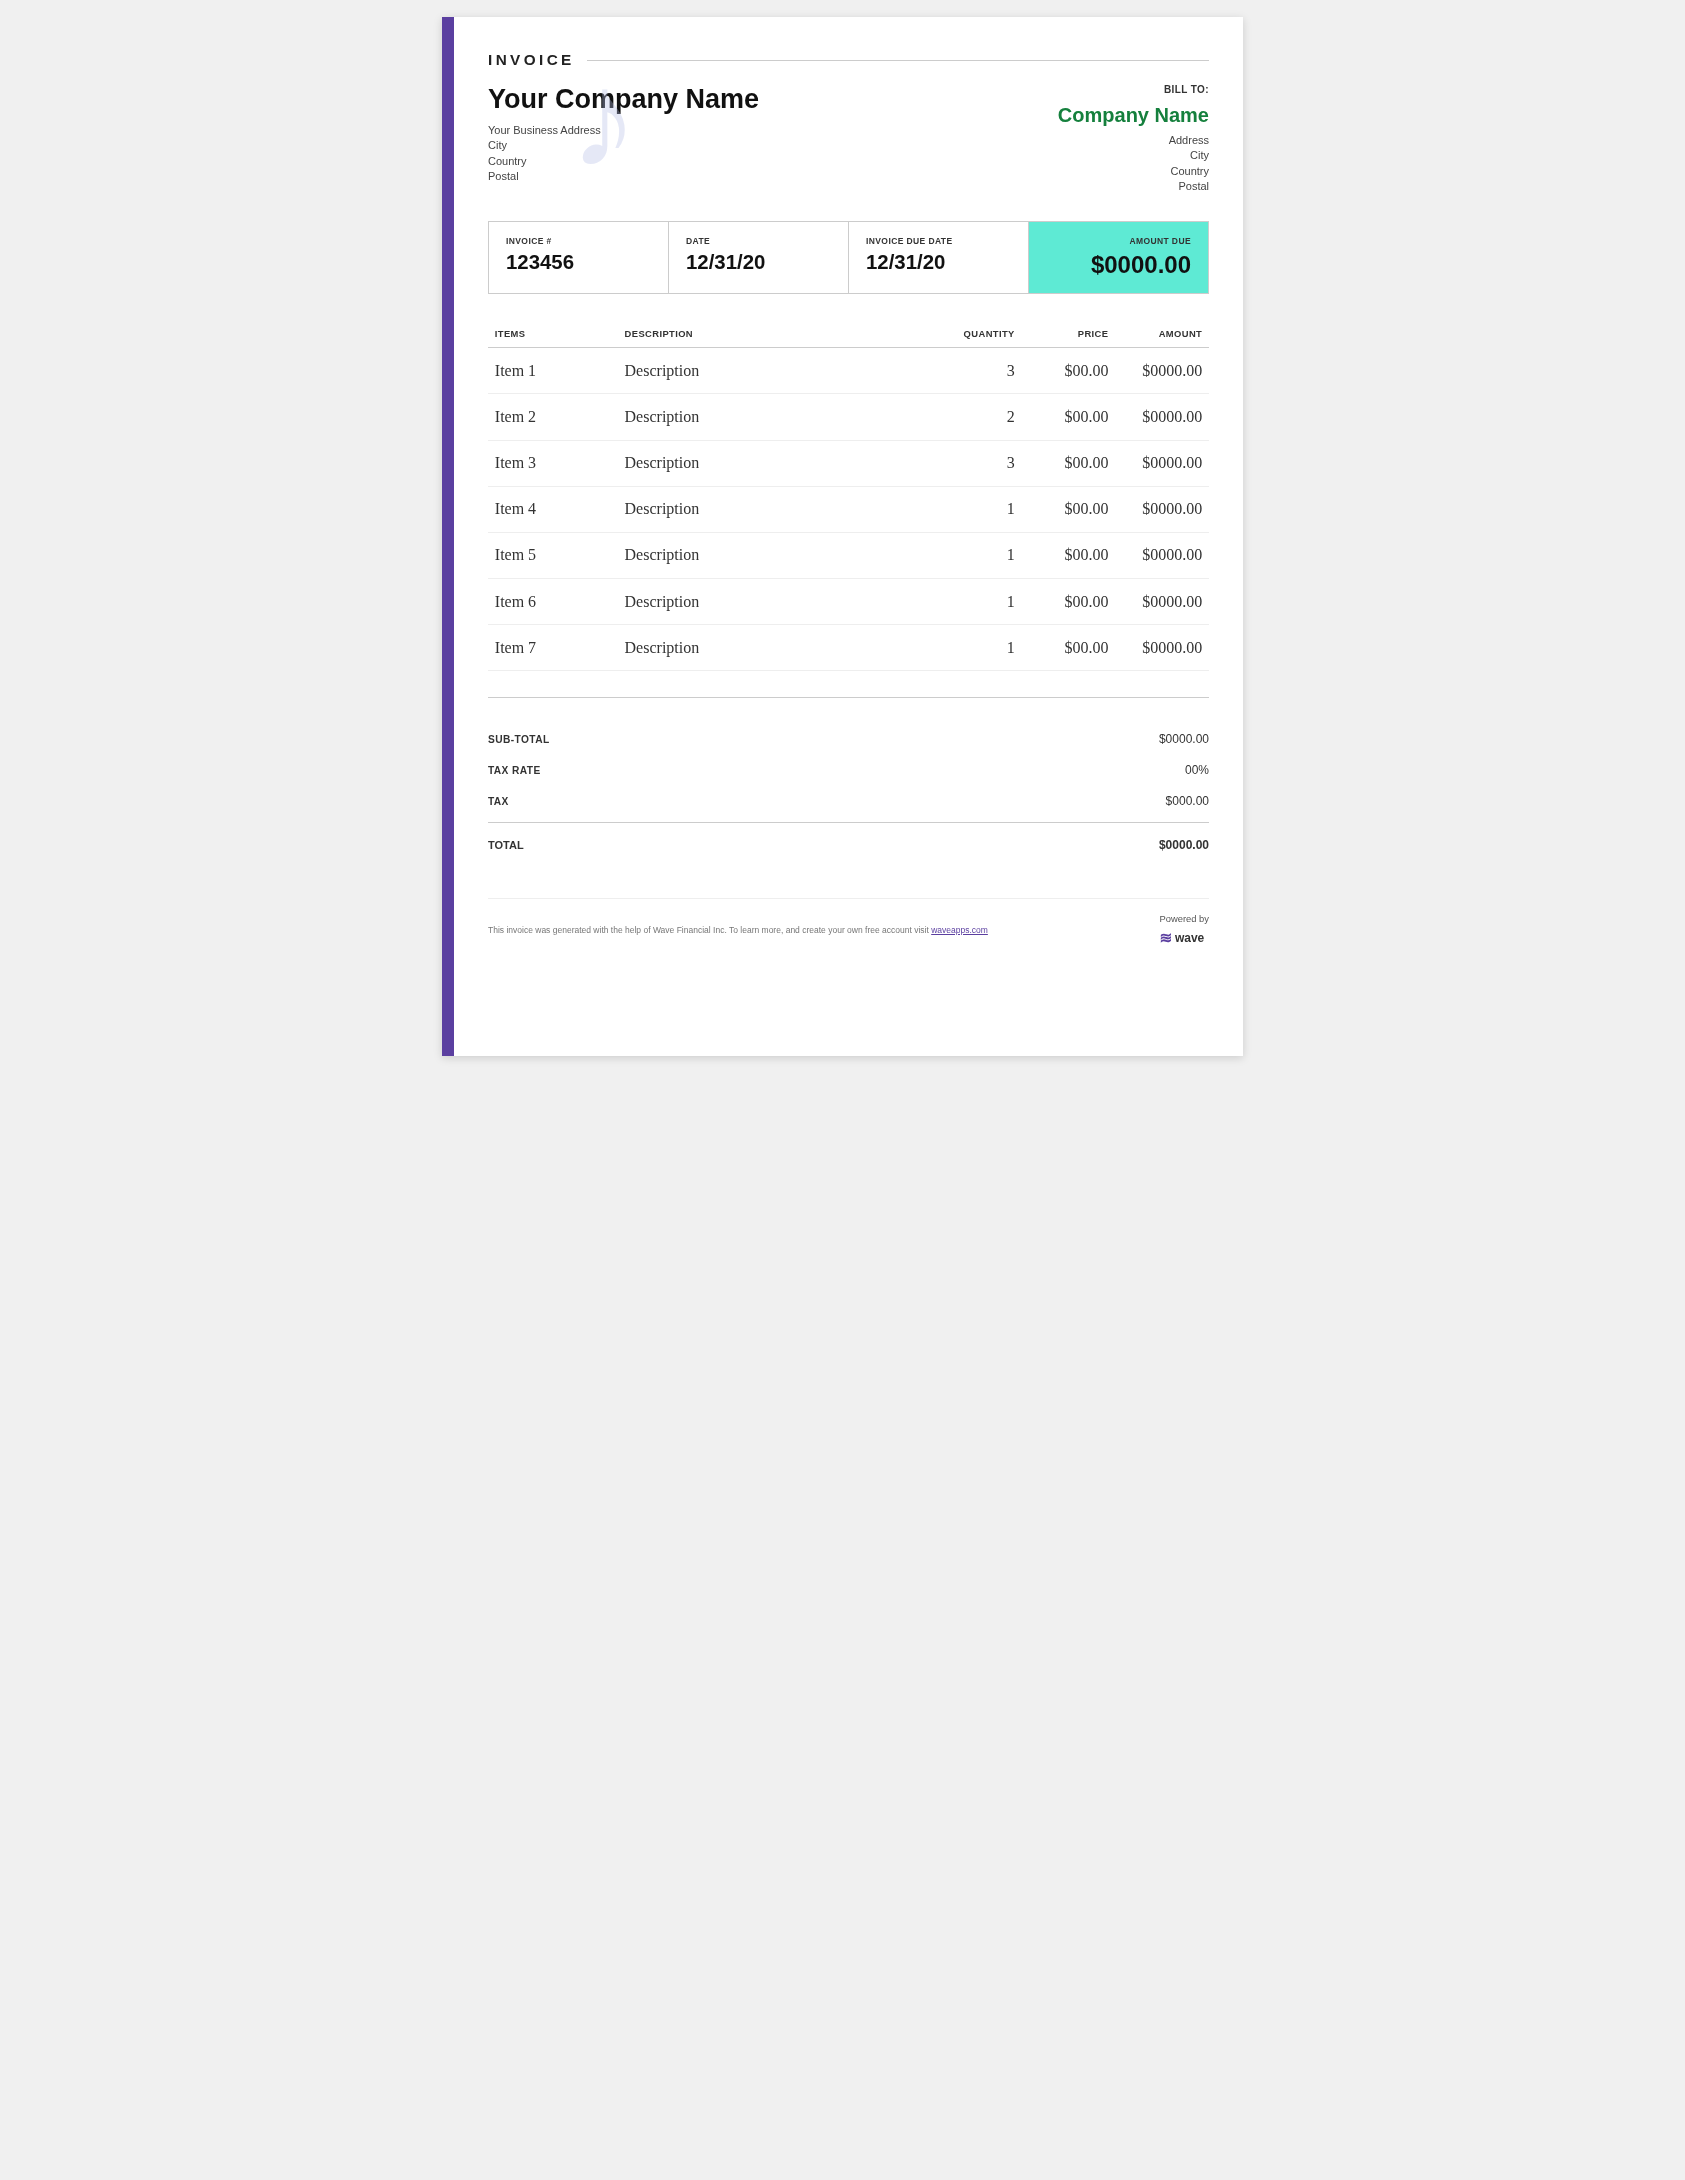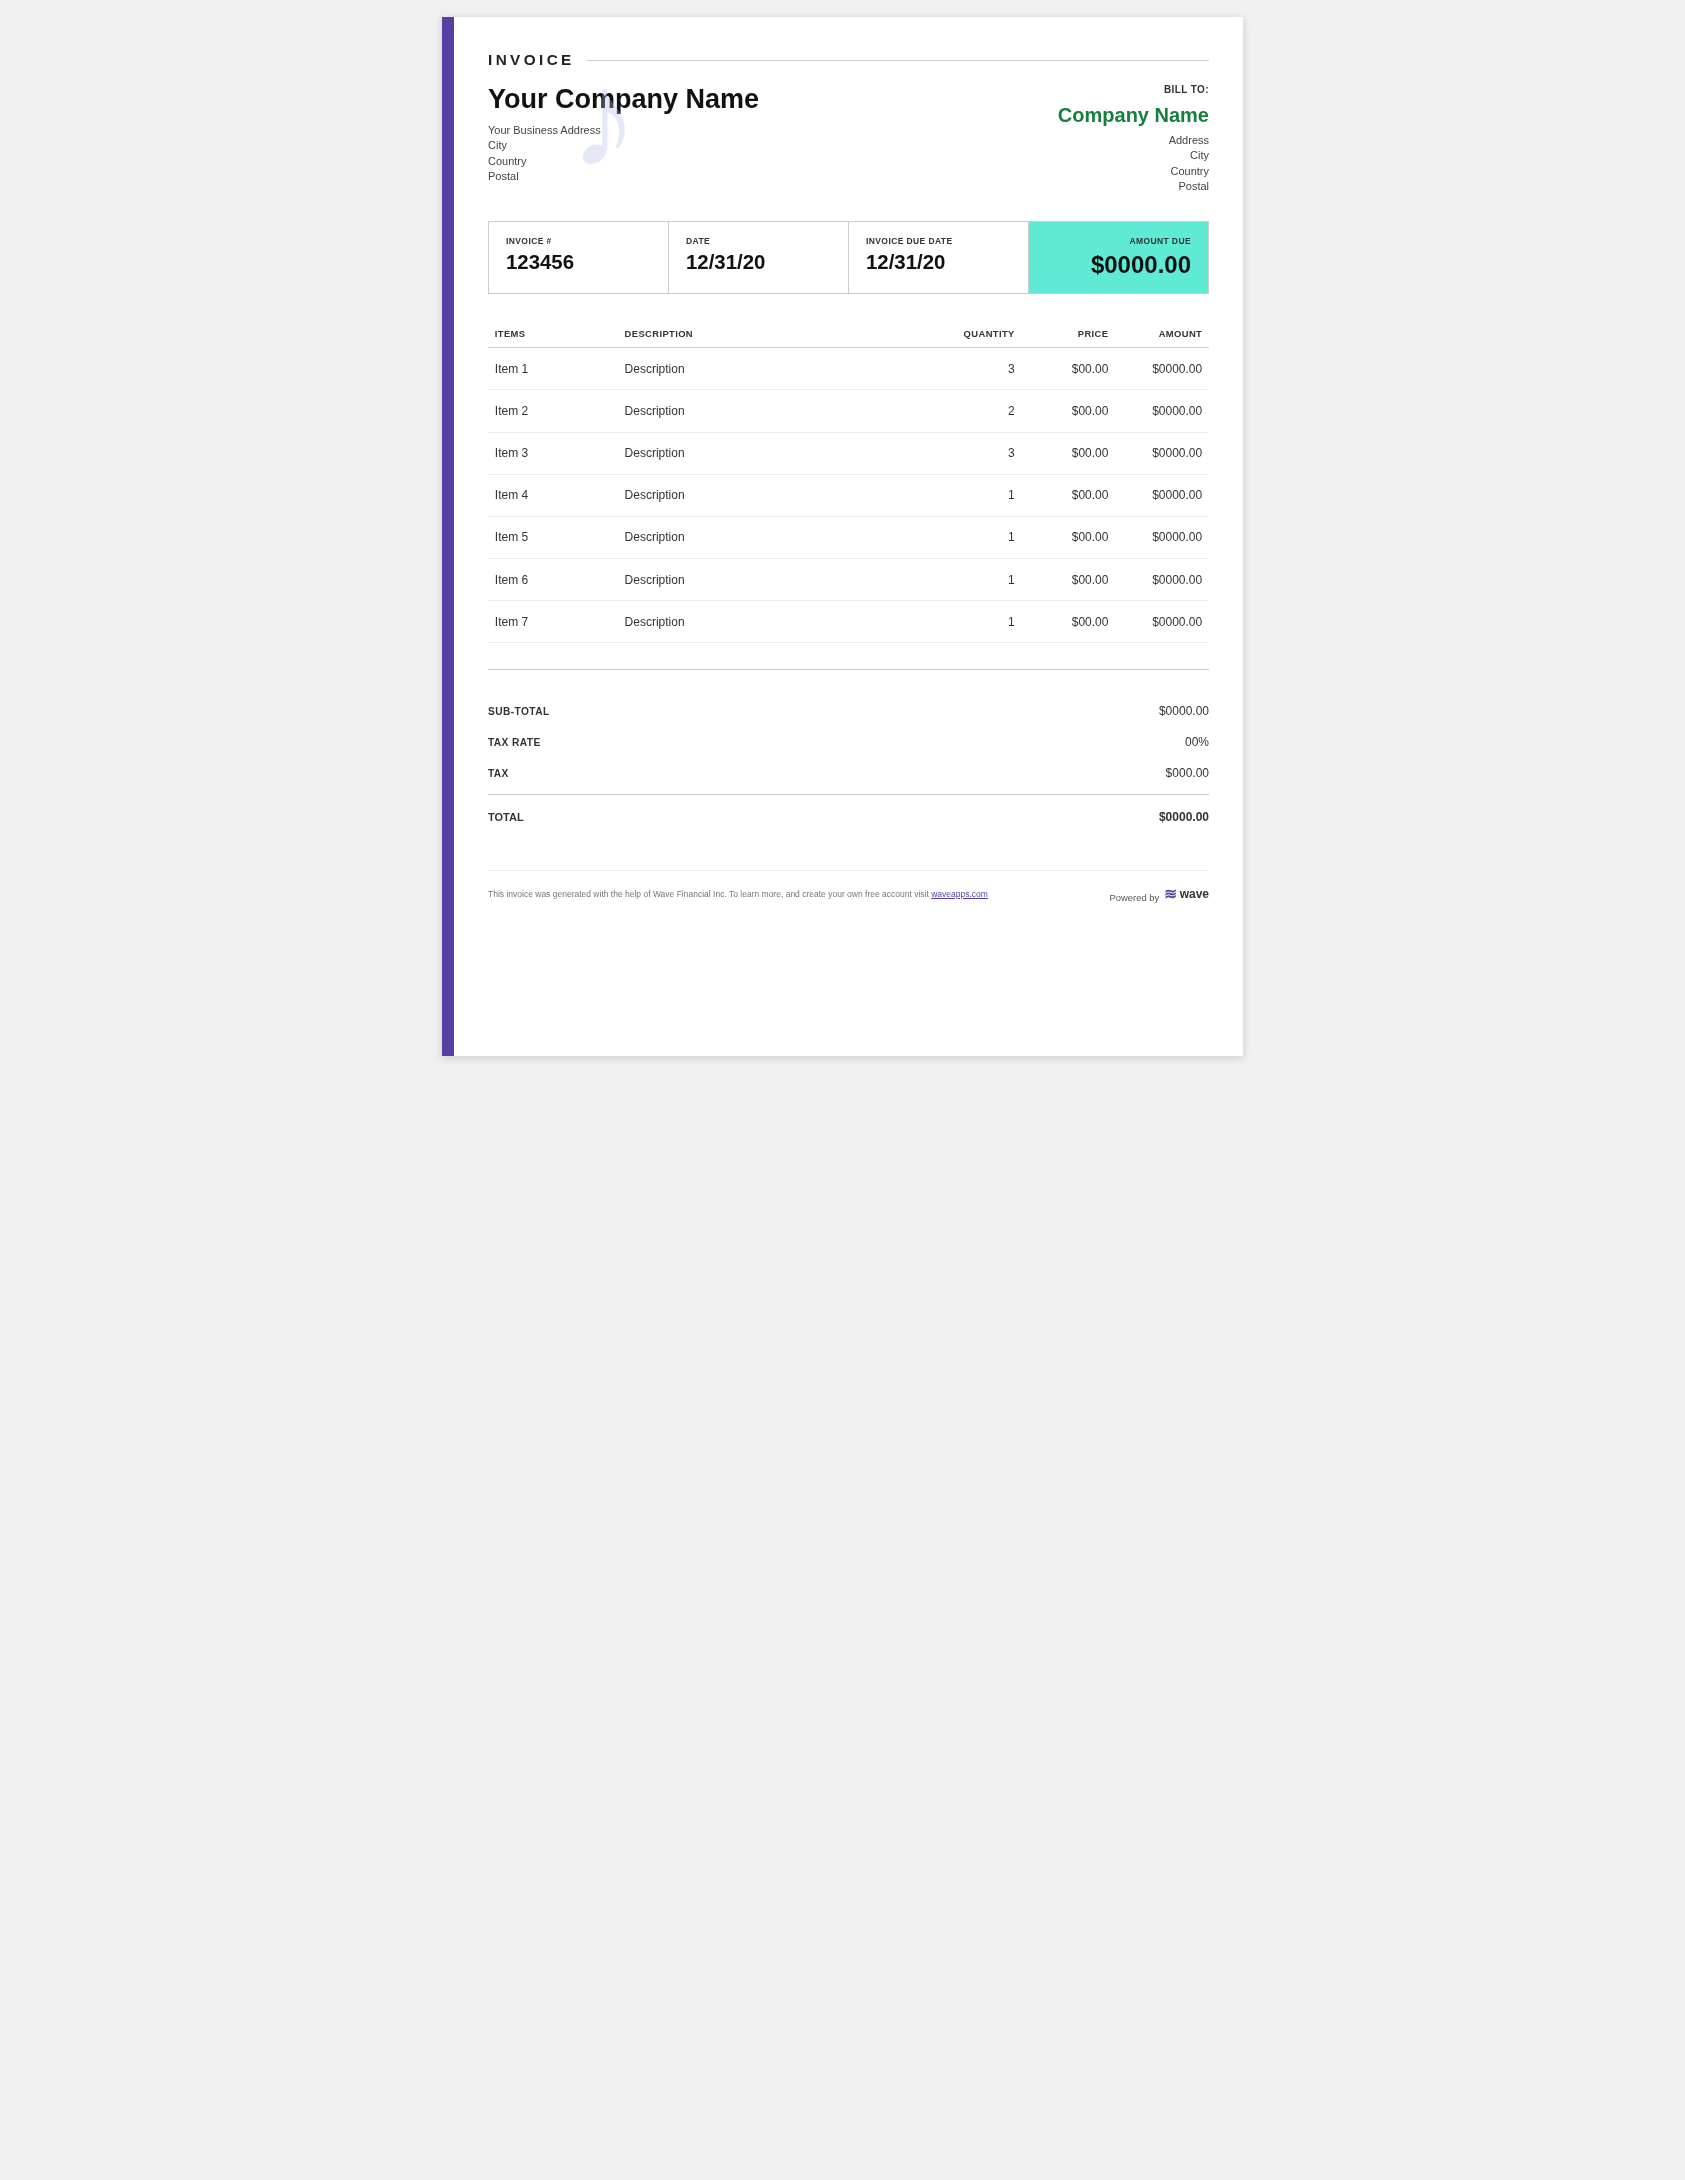--- a/index.html
+++ b/index.html
@@ -175,23 +175,24 @@
       border-bottom: 0.9px solid #ccc;
       text-align: left;
     }
 
     .items-table th.right {
       text-align: right;
     }
 
     .items-table td {
       padding: 13.6px 6.8px;
-      font-size: 12px;
+      font-size: 16px;
       color: #333;
       border-bottom: 0.9px solid #eee;
+      font-family: Liberation Serif, serif;
     }
 
     .items-table td.right {
       text-align: right;
     }
 
     .col-items { width: 18%; }
     .col-desc { width: 42%; }
     .col-qty { width: 14%; text-align: right; }
     .col-price { width: 13%; text-align: right; }
@@ -286,24 +287,25 @@
       color: #777;
     }
 
     .footer-text a {
       color: #5b3fa0;
       text-decoration: underline;
     }
 
     .powered-by {
       display: flex;
-      align-items: flex-end;
+      align-items: flex-start;
       gap: 5.1px;
       font-size: 9.4px;
       color: #555;
+      flex-direction: column;
     }
 
     .wave-logo {
       display: flex;
       align-items: center;
       gap: 2.6px;
       font-weight: 700;
       font-size: 12px;
       color: #333;
     }

